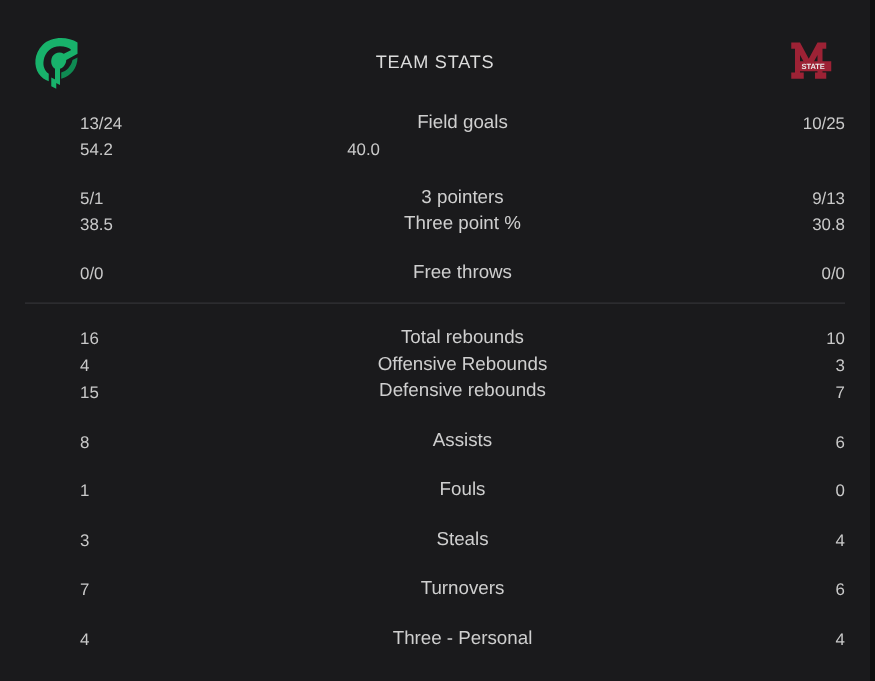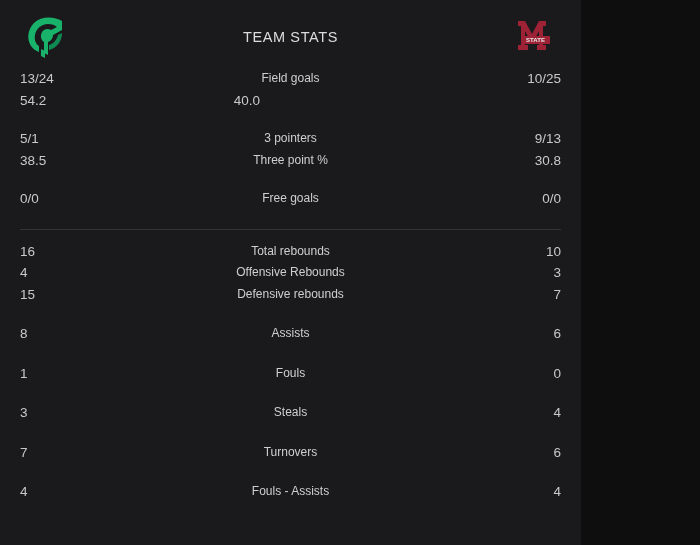--- a/index.html
+++ b/index.html
@@ -10,24 +10,24 @@
   }
   body {
     width: 700px;
     height: 545px;
     font-family: "Liberation Sans", sans-serif;
     color: #d8d8d8;
     overflow: hidden;
   }
   .panel {
     position: relative;
-    width: 581px;
+    width: 696px;
     height: 545px;
     background: #1a1a1c;
-    padding: 3px 20px;
+    padding: 16px 20px;
   }
   
   .header {
     height: 68px;
     display: flex;
     align-items: center;
     justify-content: space-between;
   }
   .header-title {
     flex: 1;
@@ -44,36 +44,37 @@
     justify-content: center;
   }
   .logo svg { display: block; }
 
   
   .group {
     padding: 0;
   }
   .row {
     display: flex;
-    align-items: flex-start;
+    align-items: flex-end;
     height: 21.5px;
     font-size: 13.5px;
+    margin-left: 44px;
   }
   .row .away, .row .home {
     width: 120px;
     color: #c9c9c9;
     font-size: 13.5px;
   }
   .row .away { text-align: left; }
   .row .home { text-align: right; }
   .row .label {
     flex: 1;
     text-align: center;
     color: #cfcfcf;
-    font-size: 12px;
+    font-size: 15px;
   }
   .gap-sm { height: 17px; }
   .divider {
     height: 1px;
     background: #333336;
     margin: 16px 0 14px 0;
   }
   .spacer-18 { height: 18px; }
 </style>
 </head>
@@ -120,21 +121,21 @@
     <div class="row">
       <span class="away">38.5</span>
       <span class="label">Three point %</span>
       <span class="home">30.8</span>
     </div>
 
     <div class="gap-sm"></div>
 
     <div class="row">
       <span class="away">0/0</span>
-      <span class="label">Free goals</span>
+      <span class="label">Free throws</span>
       <span class="home">0/0</span>
     </div>
   </div>
 
   <div class="divider"></div>
 
   <div class="group">
     <div class="row">
       <span class="away">16</span>
       <span class="label">Total rebounds</span>
@@ -181,17 +182,17 @@
   <div class="row">
     <span class="away">7</span>
     <span class="label">Turnovers</span>
     <span class="home">6</span>
   </div>
 
   <div class="spacer-18"></div>
 
   <div class="row">
     <span class="away">4</span>
-    <span class="label">Fouls - Assists</span>
+    <span class="label">Three - Personal</span>
     <span class="home">4</span>
   </div>
 
 </div>
 
 </body></html>

